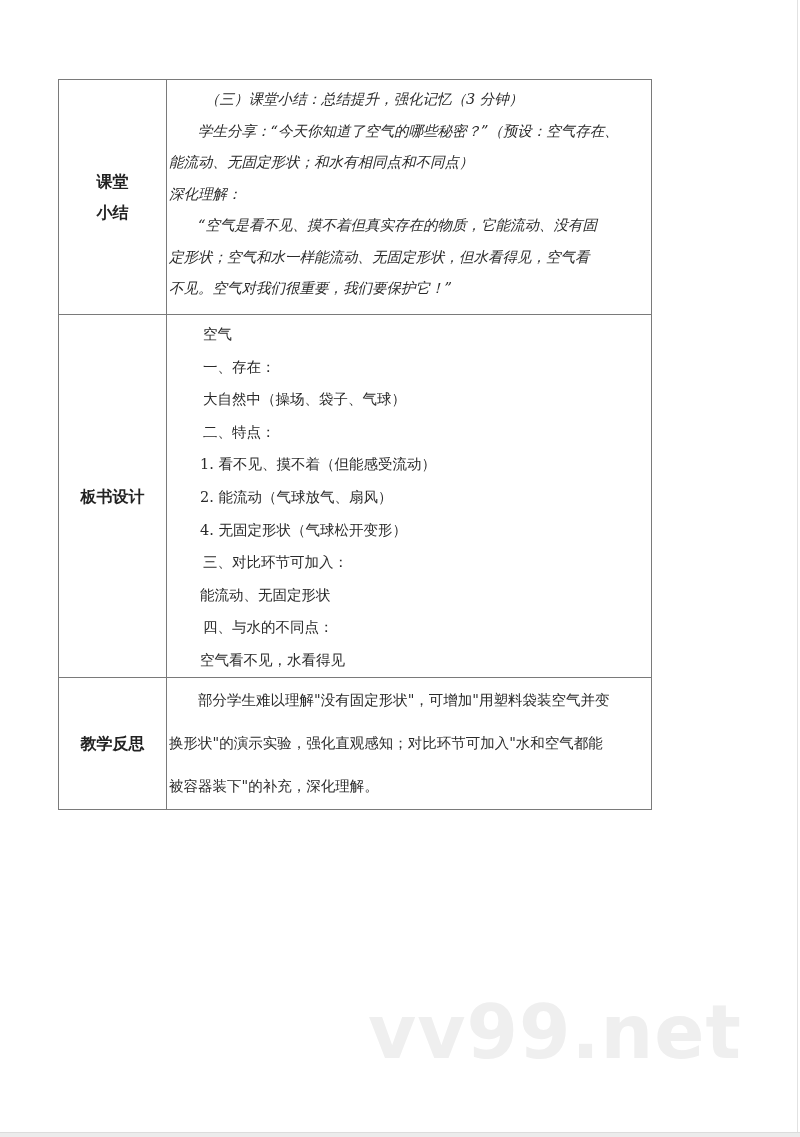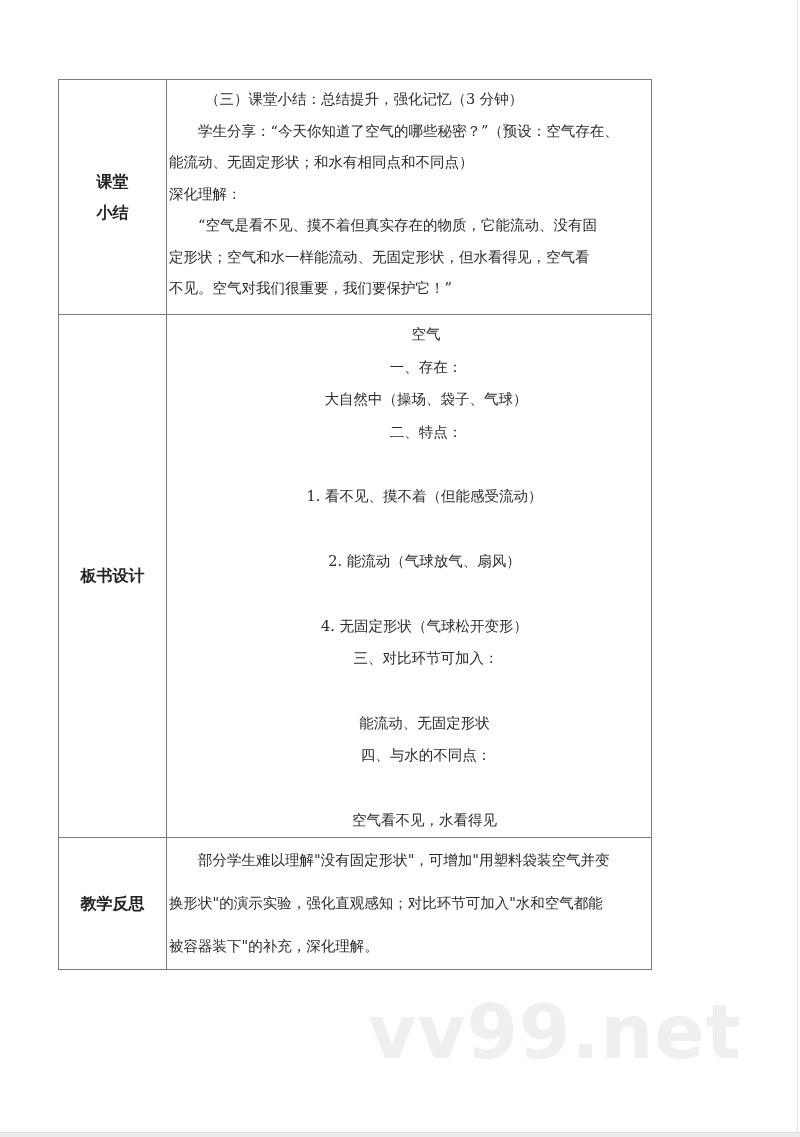--- a/index.html
+++ b/index.html
@@ -57,28 +57,28 @@
       line-height: 31px;
     }
     td.content-cell {
       font-size: 14.5px;
       padding: 0 2px 0 2px !important;
     }
     .row1 td { height: 230px; }
     .row2 td { height: 359px; }
     .row3 td { height: 131px; }
 
-    .row1 .content-cell .line { line-height: 31.5px; }
-    .row2 .content-cell .line { line-height: 32.6px; text-align: center; }
+    .row1 .content-cell .line { line-height: 31.5px; font-style: italic; }
+    .row2 .content-cell .line { line-height: 32.6px; }
     .row3 .content-cell .line { line-height: 43px; }
 
     .line { display: block; white-space: nowrap; }
     .indent2 { text-indent: 2em; }
     .indent-title { padding-left: 36px; }
-    .board-line { padding-left: 31px; margin-top: 32px; }
+    .board-line { padding-left: 31px; }
     .board-line-sub { padding-left: 34px; }
 
     .row1 .content-cell { padding-top: 4px !important; }
     .row2 .content-cell { padding-top: 3px !important; }
     .row3 .content-cell { padding-top: 0px !important; vertical-align: middle !important; }
 
     .watermark {
       position: absolute;
       left: 368px;
       top: 995px;

